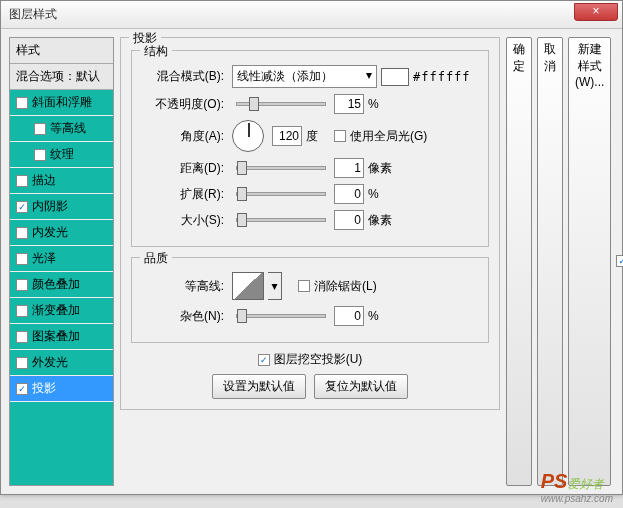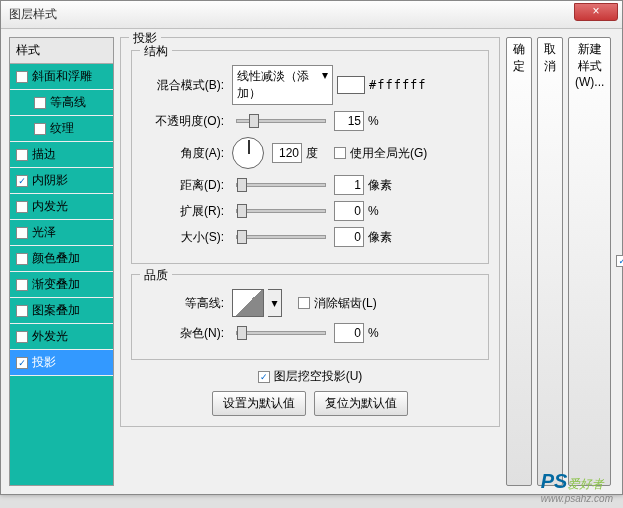--- a/index.html
+++ b/index.html
@@ -15,53 +15,54 @@
 .left-item { padding: 4px 6px; border-bottom: 1px solid #eee; display: flex; align-items: center; gap: 4px; cursor: pointer; }
 .left-item.indent { padding-left: 24px; }
 .left-item.selected { background: #3399ff; color: #fff; }
 .chk { width: 12px; height: 12px; border: 1px solid #888; background: #fff; display: inline-flex; align-items: center; justify-content: center; font-size: 9px; color: #0066cc; flex-shrink: 0; }
 .mid-panel { flex: 1; }
 .group { border: 1px solid #bbb; margin-bottom: 6px; padding: 8px 10px 10px; position: relative; }
 .group-title { position: absolute; top: -8px; left: 8px; background: #f0f0f0; padding: 0 4px; }
 .inner-group { border: 1px solid #bbb; padding: 8px 10px 10px; position: relative; margin-top: 4px; }
 .row { display: flex; align-items: center; margin: 6px 0; gap: 4px; }
 .lbl { width: 86px; text-align: right; padding-right: 4px; }
-.dropdown { border: 1px solid #888; background: #fff; padding: 2px 4px; width: 101px; display: flex; justify-content: space-between; cursor: pointer; }
+.dropdown { border: 1px solid #888; background: #fff; padding: 2px 4px; width: 145px; display: flex; justify-content: space-between; cursor: pointer; }
 .swatch { width: 28px; height: 18px; border: 1px solid #666; background: #fff; }
 .hexlbl { font-family: monospace; letter-spacing: 1px; }
 .slider-track { width: 90px; height: 4px; background: #ccc; border: 1px solid #999; position: relative; margin: 0 4px; }
 .slider-thumb { position: absolute; width: 10px; height: 14px; background: #ddd; border: 1px solid #666; top: -6px; }
 .num-input { width: 30px; border: 1px solid #888; padding: 2px; text-align: right; }
 .angle-dial { width: 32px; height: 32px; border: 1px solid #666; border-radius: 50%; background: #fff; position: relative; margin-right: 4px; }
 .angle-dial::after { content: ''; position: absolute; width: 2px; height: 14px; background: #333; left: 50%; top: 2px; transform-origin: bottom; }
 .contour-box { width: 32px; height: 28px; border: 1px solid #666; background: linear-gradient(135deg, #fff 50%, #888 50%); display: inline-block; }
 .contour-arrow { width: 14px; height: 28px; border: 1px solid #666; border-left: none; background: #eee; display: inline-flex; align-items: center; justify-content: center; cursor: pointer; }
 .btn { border: 1px solid #888; background: linear-gradient(#fff,#e0e0e0); padding: 3px 10px; cursor: pointer; border-radius: 2px; }
 .btn-row { display: flex; gap: 8px; justify-content: center; margin-top: 6px; }
 .right-panel { width: 108px; display: flex; flex-direction: row; gap: 5px; }
 .right-btn { border: 1px solid #888; background: linear-gradient(#fff,#e0e0e0); padding: 3px 6px; text-align: center; cursor: pointer; border-radius: 2px; }
 .preview-box { width: 64px; height: 64px; border: 1px solid #999; background: #fff; margin: 4px auto 0; display: flex; align-items: center; justify-content: center; }
 .preview-inner { width: 36px; height: 36px; background: #666; }
 .watermark { position: absolute; right: 10px; bottom: 4px; font-size: 16px; font-style: italic; }
-.watermark .ps { color: #0369a1; font-weight: bold; font-size: 20px; }
+.watermark .ps { color: #c2410c; font-weight: bold; font-size: 20px; }
 .watermark .txt { color: #8bc34a; }
 .watermark .url { color: #888; font-size: 10px; display: block; text-align: right; }
 </style>
 </head>
 <body>
 
 <div class="window">
   <div class="titlebar">
     <span class="titlebar-text">图层样式</span>
     <div class="close-btn">×</div>
   </div>
   <div class="content">
 
     <div class="left-panel">
       <div class="left-header">样式</div>
+      <div class="left-sub">混合选项：默认</div>
       <div id="left-items">
           <div class="left-item">
             <span class="chk"></span>
             <span>斜面和浮雕</span>
           </div>
           <div class="left-item indent">
             <span class="chk"></span>
             <span>等高线</span>
           </div>
           <div class="left-item indent">

